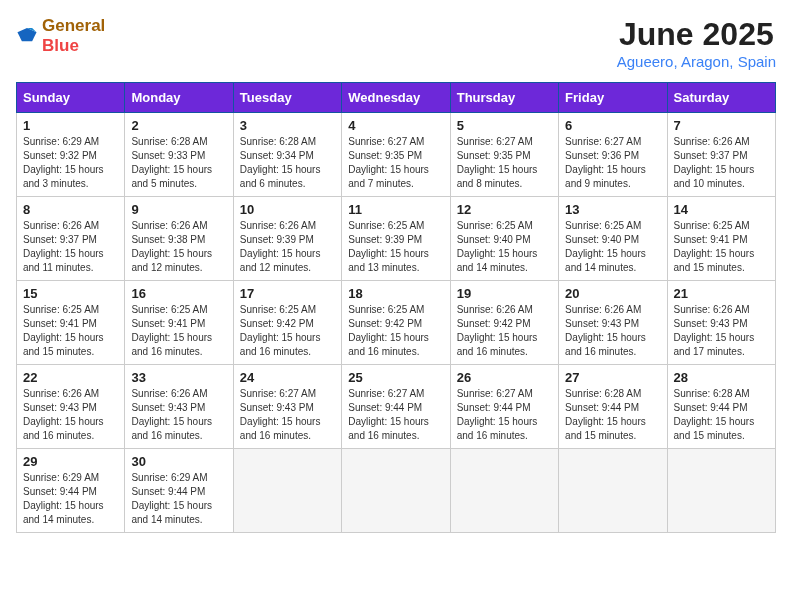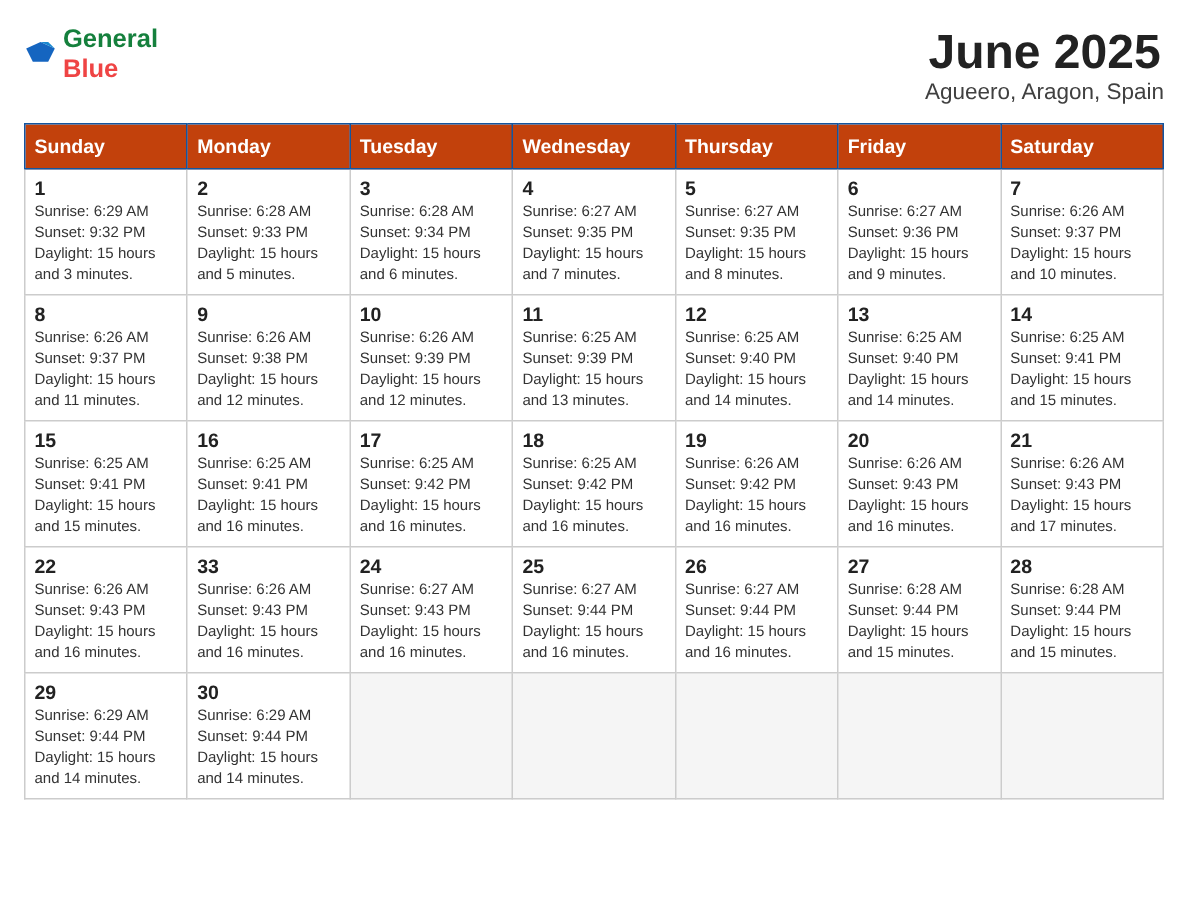--- a/index.html
+++ b/index.html
@@ -28,29 +28,29 @@
     .title-block {
       text-align: center;
     }
     .month-title {
       font-size: 32px;
       font-weight: bold;
       color: #222;
     }
     .subtitle {
       font-size: 15px;
-      color: #404040;
+      color: #3b82f6;
     }
     .calendar {
       width: 100%;
       border-collapse: collapse;
       border: 1px solid #ccc;
     }
     .calendar th {
-      background-color: #c2410c;
+      background-color: #6d28d9;
       color: #fff;
       font-size: 13px;
       font-weight: bold;
       padding: 7px 6px;
       text-align: left;
       border: 1px solid #1255a0;
     }
     .calendar td {
       vertical-align: top;
       border: 1px solid #ccc;
@@ -84,21 +84,21 @@
 </head>
 <body>
 
 <div class="header">
   <div class="logo">
     <svg class="logo-icon" viewBox="0 0 30 30">
       <polygon points="8,22 22,22 28,10 15,4 2,10" fill="#1565c0"></polygon>
       <polygon points="15,4 28,10 22,4" fill="#1a88d0"></polygon>
     </svg>
     <div>
-      <span style="font-size:17px;font-weight:bold;color:#15803d;">General</span><br>
+      <span style="font-size:17px;font-weight:bold;color:#a16207;">General</span><br>
       <span style="font-size:17px;font-weight:bold;color:#ef4444;">Blue</span>
     </div>
   </div>
   <div class="title-block">
     <div class="month-title">June 2025</div>
     <div class="subtitle">Agueero, Aragon, Spain</div>
   </div>
 </div>
 
 <table class="calendar">

